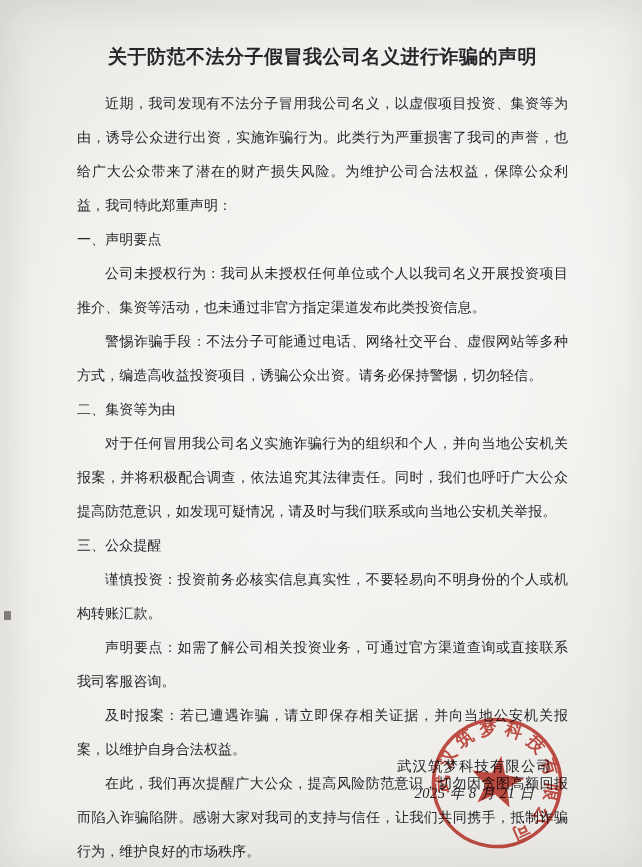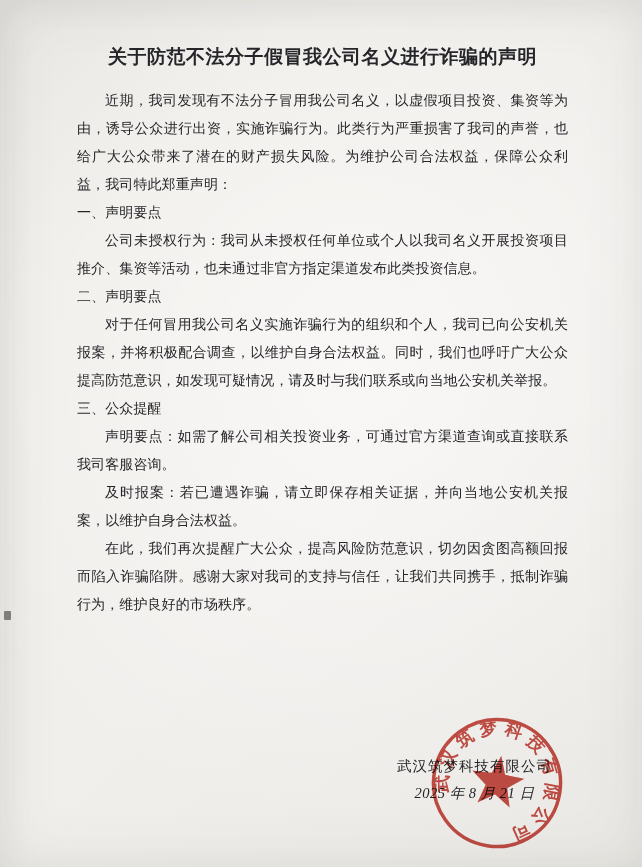--- a/index.html
+++ b/index.html
@@ -26,21 +26,21 @@
     margin: 0 0 15px 0;
     text-align: center;
     font-size: 19px;
     font-weight: bold;
     line-height: 30px;
     letter-spacing: 0.5px;
   }
   .para {
     margin: 0;
     font-size: 14px;
-    line-height: 28px;
+    line-height: 34px;
     text-align: justify;
     text-indent: 2em;
     letter-spacing: 0.1px;
   }
   .para.heading { text-indent: 0; font-family: Liberation Mono, monospace; }
   .signature {
     position: absolute;
     top: 753px; right: 90px;
     text-align: center;
     font-size: 14.5px;
@@ -78,23 +78,25 @@
 </style>
 </head>
 <body>
 
 <div class="page">
   <div class="content">
     <h1 class="doc-title">关于防范不法分子假冒我公司名义进行诈骗的声明</h1>
     <p class="para">近期，我司发现有不法分子冒用我公司名义，以虚假项目投资、集资等为由，诱导公众进行出资，实施诈骗行为。此类行为严重损害了我司的声誉，也给广大公众带来了潜在的财产损失风险。为维护公司合法权益，保障公众利益，我司特此郑重声明：</p>
     <p class="para heading">一、声明要点</p>
     <p class="para">公司未授权行为：我司从未授权任何单位或个人以我司名义开展投资项目推介、集资等活动，也未通过非官方指定渠道发布此类投资信息。</p>
-    <p class="para heading">二、声明要点</p>
-    <p class="para">对于任何冒用我公司名义实施诈骗行为的组织和个人，我司已向公安机关报案，并将积极配合调查，以维护自身合法权益。同时，我们也呼吁广大公众提高防范意识，如发现可疑情况，请及时与我们联系或向当地公安机关举报。</p>
+    <p class="para">警惕诈骗手段：不法分子可能通过电话、网络社交平台、虚假网站等多种方式，编造高收益投资项目，诱骗公众出资。请务必保持警惕，切勿轻信。</p>
+    <p class="para heading">二、集资等为由</p>
+    <p class="para">对于任何冒用我公司名义实施诈骗行为的组织和个人，并向当地公安机关报案，并将积极配合调查，依法追究其法律责任。同时，我们也呼吁广大公众提高防范意识，如发现可疑情况，请及时与我们联系或向当地公安机关举报。</p>
     <p class="para heading">三、公众提醒</p>
+    <p class="para">谨慎投资：投资前务必核实信息真实性，不要轻易向不明身份的个人或机构转账汇款。</p>
     <p class="para">声明要点：如需了解公司相关投资业务，可通过官方渠道查询或直接联系我司客服咨询。</p>
     <p class="para">及时报案：若已遭遇诈骗，请立即保存相关证据，并向当地公安机关报案，以维护自身合法权益。</p>
     <p class="para">在此，我们再次提醒广大公众，提高风险防范意识，切勿因贪图高额回报而陷入诈骗陷阱。感谢大家对我司的支持与信任，让我们共同携手，抵制诈骗行为，维护良好的市场秩序。</p>
   </div>
 
   <div class="signature">
     <span class="company">武汉筑梦科技有限公司</span>
     <span class="date">2025 年 8 月 21 日</span>
   </div>
 

